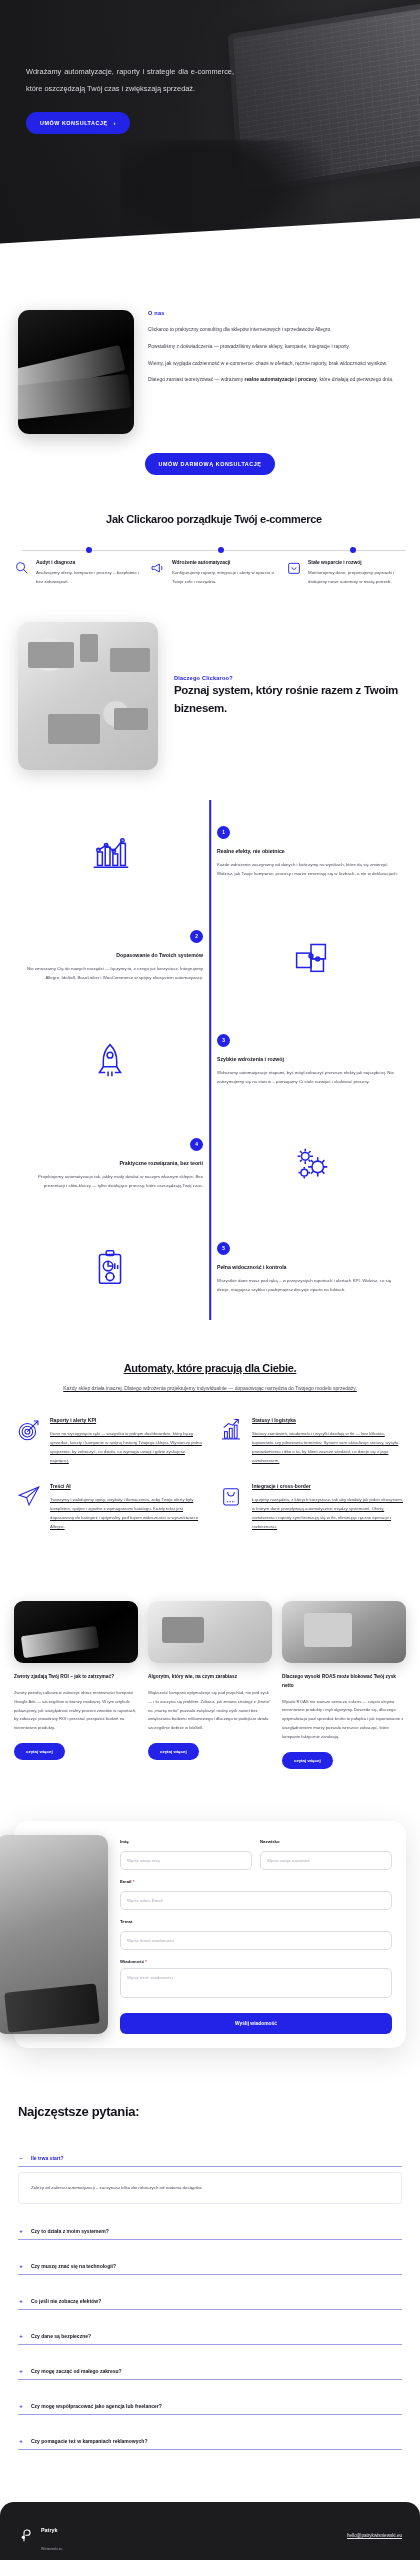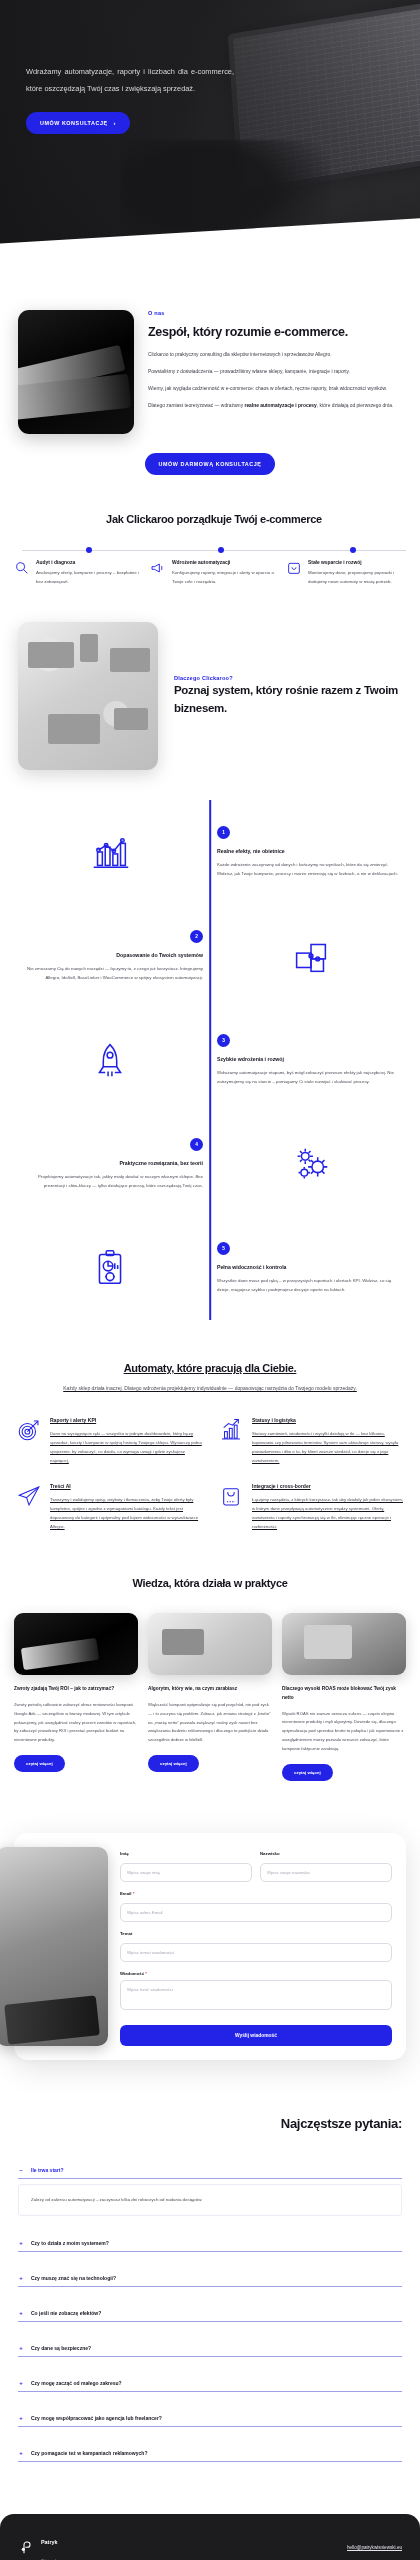--- a/index.html
+++ b/index.html
@@ -202,21 +202,21 @@
     width:100%; border:1px solid #dcdce4; border-radius:5px;
     font-size:4.3px; padding:6px 6px; color:#14141e;
     font-family:"Liberation Sans", sans-serif; background:#fff;
   }
   .inp::placeholder, .ta::placeholder { color:#a9a9b6; }
   .ta { height:30px; resize:none; }
   .submit { width:100%; background:#2323e8; color:#fff; border:none; border-radius:6px; padding:8px 0; font-size:4.9px; font-weight:bold; cursor:pointer; font-family:"Liberation Sans", sans-serif; }
 
   
   .faq { padding:56px 18px 0 18px; }
-  .faq-title { text-align:right; font-size:13px; font-weight:bold; letter-spacing:-.3px; }
+  .faq-title { text-align:left; font-size:13px; font-weight:bold; letter-spacing:-.3px; }
   .faq-list { margin-top:30px; }
   .faq-item { border-bottom:1.4px solid #9f9fe8; padding:6px 0 5px 0; margin-bottom:17px; }
   .faq-q { display:flex; align-items:center; gap:7px; cursor:pointer; }
   .faq-sign { color:#2323e8; font-size:6px; font-weight:bold; width:6px; text-align:center; }
   .faq-qt { font-size:5px; font-weight:bold; }
   .faq-item.open .faq-qt { color:#2323e8; }
   .faq-a { margin-top:11px; border:1px solid #ececf4; border-radius:3px; padding:11px 12px; font-size:4.4px; color:#4d4d58; line-height:1.9; }
 
   
   footer {
@@ -233,36 +233,35 @@
 </style>
 </head>
 <body>
 
 <section class="hero">
   <div class="hero-photo"></div>
   <div class="hero-laptop"></div>
   <div class="hero-hands"></div>
   <div class="hero-scrim"></div>
   <div class="hero-inner">
-    <p class="hero-sub">Wdrażamy automatyzacje, raporty i liczbach dla e-commerce, które oszczędzają Twój czas i zwiększają sprzedaż.</p>
+    <p class="hero-sub">Wdrażamy automatyzacje, raporty i strategie dla e-commerce, które oszczędzają Twój czas i zwiększają sprzedaż.</p>
     <div class="hero-cta">
       <button class="btn">
         <span>UMÓW KONSULTACJĘ</span>
         <span class="arr">›</span>
       </button>
     </div>
   </div>
   <div class="hero-cut"></div>
 </section>
 
 <section class="about">
   <div class="about-img"></div>
   <div class="about-text">
     <div class="eyebrow">O nas</div>
-    <h2 class="about-h">Zespół, który rozumie e-commerce.</h2>
     <p class="about-p">Clickaroo to praktyczny consulting dla sklepów internetowych i sprzedawców Allegro.</p>
     <p class="about-p">Powstaliśmy z doświadczenia — prowadziliśmy własne sklepy, kampanie, integracje i raporty.</p>
     <p class="about-p">Wiemy, jak wygląda codzienność w e-commerce: chaos w ofertach, ręczne raporty, brak widoczności wyników.</p>
     <p class="about-p"><span>Dlatego zamiast teoretyzować — wdrażamy </span><b>realne automatyzacje i procesy</b><span>, które działają od pierwszego dnia.</span></p>
   </div>
 </section>
 <div class="about-cta">
   <button class="btn">
     <span>UMÓW DARMOWĄ KONSULTACJĘ</span>
   </button>
@@ -485,21 +484,20 @@
       </span>
       <div>
         <div class="fh">Integracje i cross-border</div>
         <div class="fp">Łączymy narzędzia, z których korzystasz, tak aby działały jak jeden ekosystem, w którym dane przepływają automatycznie między systemami. Oferty, zamówienia i raporty synchronizują się w tle, eliminując ręczne operacje i rozbieżności.</div>
       </div>
     </div>
   </div>
 </section>
 
 <section class="blog">
-  <h2 class="sec-title">Wiedza, która działa w praktyce</h2>
   <div class="bgrid">
     <article>
       <div class="bimg b1"></div>
       <h3 class="bh">Zwroty zjadają Twój ROI – jak to zatrzymać?</h3>
       <p class="bp">Zwroty potrafią całkowicie zaburzyć obraz rentowności kampanii Google Ads — szczególnie w branży modowej. W tym artykule pokazujemy, jak uwzględniać realny procent zwrotów w raportach, by zobaczyć prawdziwy ROI i przestać przepalać budżet na nierentowne produkty.</p>
       <button class="bbtn">czytaj więcej</button>
     </article>
     <article>
       <div class="bimg b2"></div>
       <h3 class="bh">Algorytm, który wie, na czym zarabiasz</h3>

